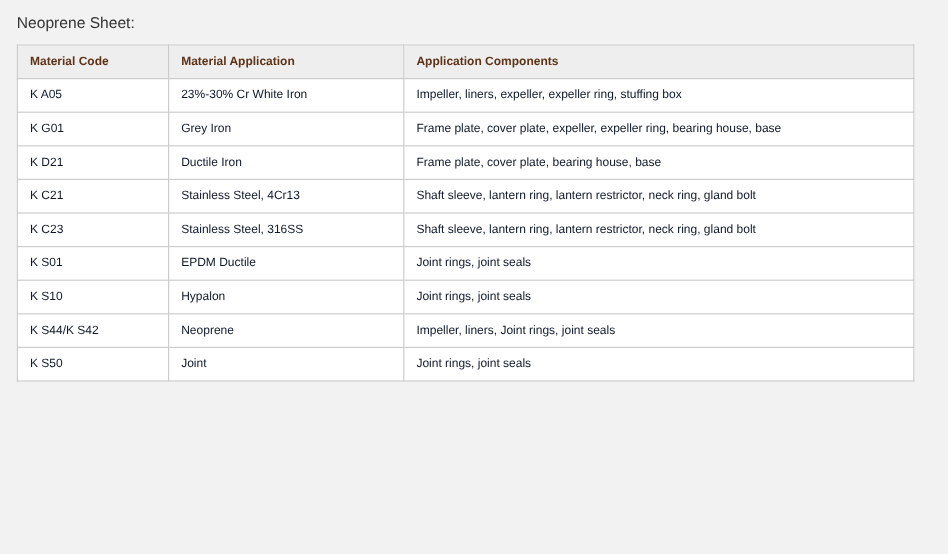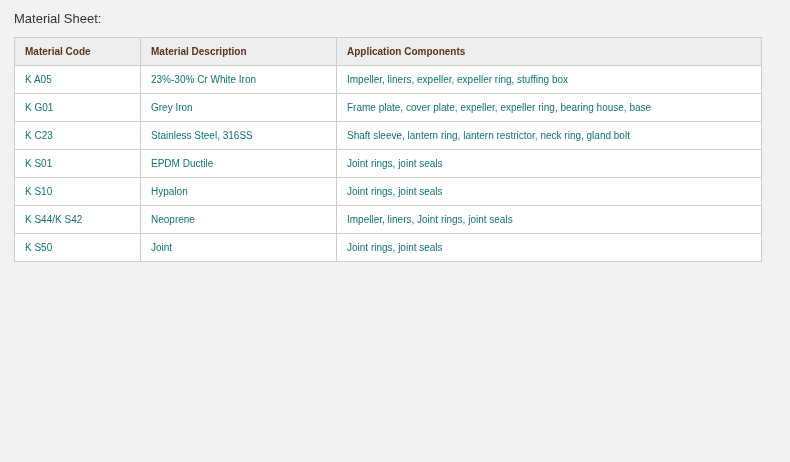--- a/index.html
+++ b/index.html
@@ -34,55 +34,65 @@
     vertical-align: middle;
     white-space: nowrap;
     overflow: hidden;
   }
   table.material-table th {
     background: #eeeeee;
     color: #5e3317;
     font-weight: bold;
   }
   table.material-table td {
-    color: #0f766e;
+    color: #0f172a;
   }
   col.c-code { width: 126px; }
   col.c-desc { width: 196px; }
   col.c-app  { width: 425px; }
 </style>
 </head>
 <body>
 
 <div class="page">
-  <div class="sheet-label">Material Sheet:</div>
+  <div class="sheet-label">Neoprene Sheet:</div>
 
   <table class="material-table">
     <colgroup>
       <col class="c-code">
         <col class="c-desc">
         <col class="c-app">
     </colgroup>
     <thead>
       <tr>
         <th>Material Code</th>
-        <th>Material Description</th>
+        <th>Material Application</th>
         <th>Application Components</th>
       </tr>
     </thead>
     <tbody>
       <tr>
         <td>K A05</td>
         <td>23%-30% Cr White Iron</td>
         <td>Impeller, liners, expeller, expeller ring, stuffing box</td>
       </tr>
       <tr>
         <td>K G01</td>
         <td>Grey Iron</td>
         <td>Frame plate, cover plate, expeller, expeller ring, bearing house, base</td>
+      </tr>
+      <tr>
+        <td>K D21</td>
+        <td>Ductile Iron</td>
+        <td>Frame plate, cover plate, bearing house, base</td>
+      </tr>
+      <tr>
+        <td>K C21</td>
+        <td>Stainless Steel, 4Cr13</td>
+        <td>Shaft sleeve, lantern ring, lantern restrictor, neck ring, gland bolt</td>
       </tr>
       <tr>
         <td>K C23</td>
         <td>Stainless Steel, 316SS</td>
         <td>Shaft sleeve, lantern ring, lantern restrictor, neck ring, gland bolt</td>
       </tr>
       <tr>
         <td>K S01</td>
         <td>EPDM Ductile</td>
         <td>Joint rings, joint seals</td>

